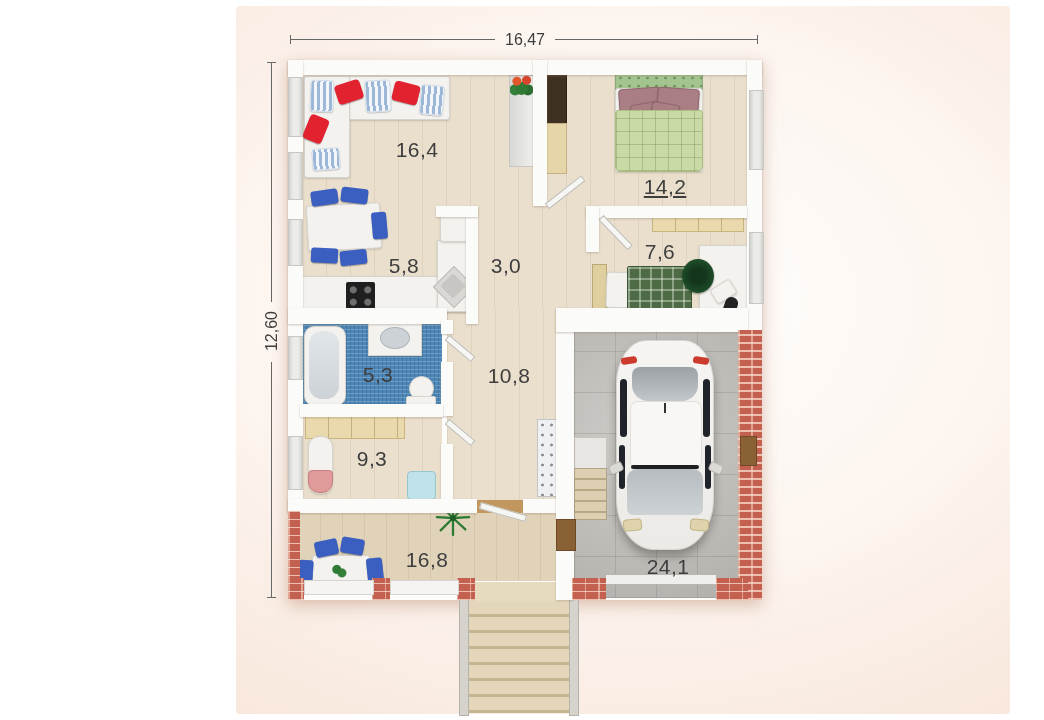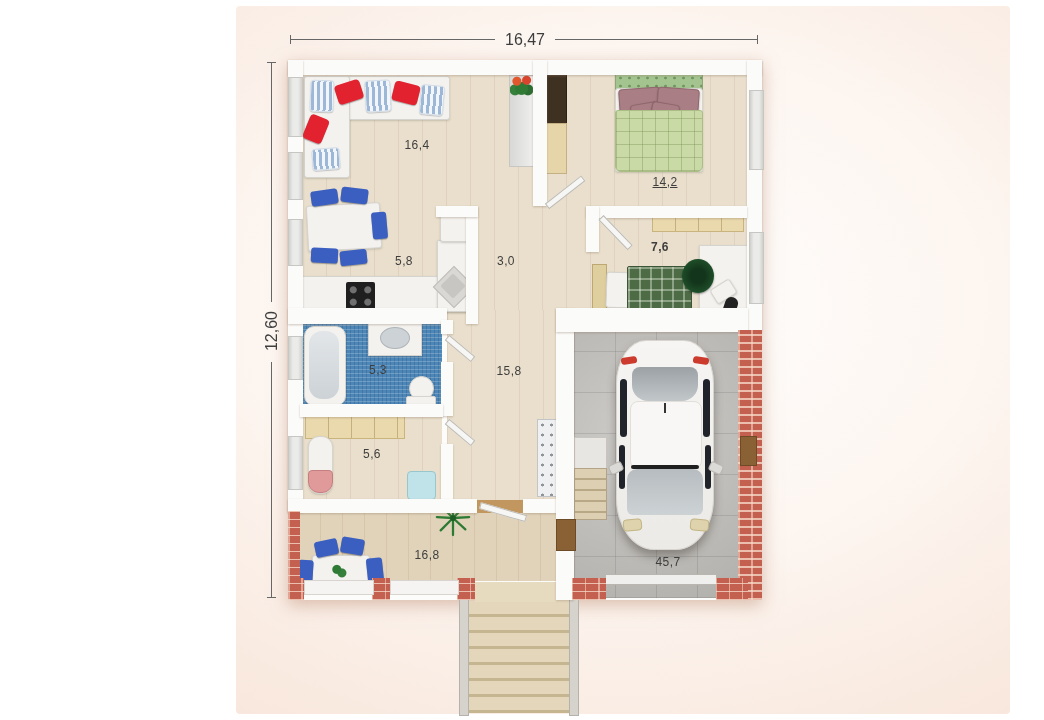--- a/index.html
+++ b/index.html
@@ -68,21 +68,21 @@
     background-image:repeating-linear-gradient(0deg, rgba(235,243,225,.4) 0 2px, rgba(0,0,0,0) 2px 11px),
                      repeating-linear-gradient(90deg, rgba(235,243,225,.4) 0 2px, rgba(0,0,0,0) 2px 11px);
     border:1px solid #3c5536;border-radius:2px;}
   .radiator{background-color:#eef0f2;border:1px solid #c2c4c7;
     background-image:radial-gradient(circle, #8f9499 1.2px, rgba(0,0,0,0) 1.8px);background-size:9px 10px;}
   .steps-treads{background:repeating-linear-gradient(180deg, #ddd0b2 0 9px, #b8a886 9px 11px);border:1px solid #b3a488;}
   .entry-steps{background:repeating-linear-gradient(180deg, #e3d6ba 0 13px, #c6b591 13px 16px);z-index:1;}
   .basket{background:#bfe3e8;border:1px solid #98c6cd;border-radius:4px;}
 
   
-  .area-label{z-index:6;transform:translateX(-50%);font-size:12px;color:var(--label-text,#3e3e3e);
+  .area-label{z-index:6;transform:translateX(-50%);font-size:21px;color:var(--label-text,#3e3e3e);
               letter-spacing:.4px;white-space:nowrap;}
   .dim-line{background:var(--dim-line,#666);z-index:6;}
   .dim-label{z-index:6;font-size:16px;color:#3d3d3d;white-space:nowrap;}
   .dim-label.vert{transform:translate(-50%,-50%) rotate(-90deg);}
   .dim-label.horiz{transform:translateX(-50%);}
 
   
   .car-body{background:linear-gradient(#f6f5f3,#eceae6);border:1px solid #d8d5d0;
     border-radius:30px 30px 38px 38px / 44px 44px 52px 52px;box-shadow:0 6px 10px rgba(70,65,60,.45);}
   .glass{background:linear-gradient(#9ba1a5,#c2c7ca);}
@@ -274,20 +274,20 @@
 
   <div class="abs" style="left:475px;top:582px;width:95px;height:20px;background:#e6dabf;z-index:2;"></div>
   <div class="abs entry-steps" style="left:466px;top:601px;width:104px;height:112px;"></div>
   <div class="abs" style="left:459px;top:599px;width:8px;height:115px;background:#d6d3cd;border:1px solid #b5b2ac;z-index:2;"></div>
   <div class="abs" style="left:569px;top:599px;width:8px;height:115px;background:#d6d3cd;border:1px solid #b5b2ac;z-index:2;"></div>
 
   <div class="abs area-label" style="left:417px;top:138px;">16,4</div>
   <div class="abs area-label" style="left:404px;top:254px;">5,8</div>
   <div class="abs area-label" style="left:506px;top:254px;">3,0</div>
   <div class="abs area-label" style="left:665px;top:175px;text-decoration:underline;">14,2</div>
-  <div class="abs area-label" style="left:660px;top:240px;font-weight:bold;">7,6</div>
+  <div class="abs area-label" style="left:660px;top:240px;">7,6</div>
   <div class="abs area-label" style="left:378px;top:363px;">5,3</div>
-  <div class="abs area-label" style="left:509px;top:364px;">15,8</div>
-  <div class="abs area-label" style="left:372px;top:447px;">5,6</div>
+  <div class="abs area-label" style="left:509px;top:364px;">10,8</div>
+  <div class="abs area-label" style="left:372px;top:447px;">9,3</div>
   <div class="abs area-label" style="left:427px;top:548px;">16,8</div>
-  <div class="abs area-label" style="left:668px;top:555px;">45,7</div>
+  <div class="abs area-label" style="left:668px;top:555px;">24,1</div>
 
 </div>
 
 </body></html>

